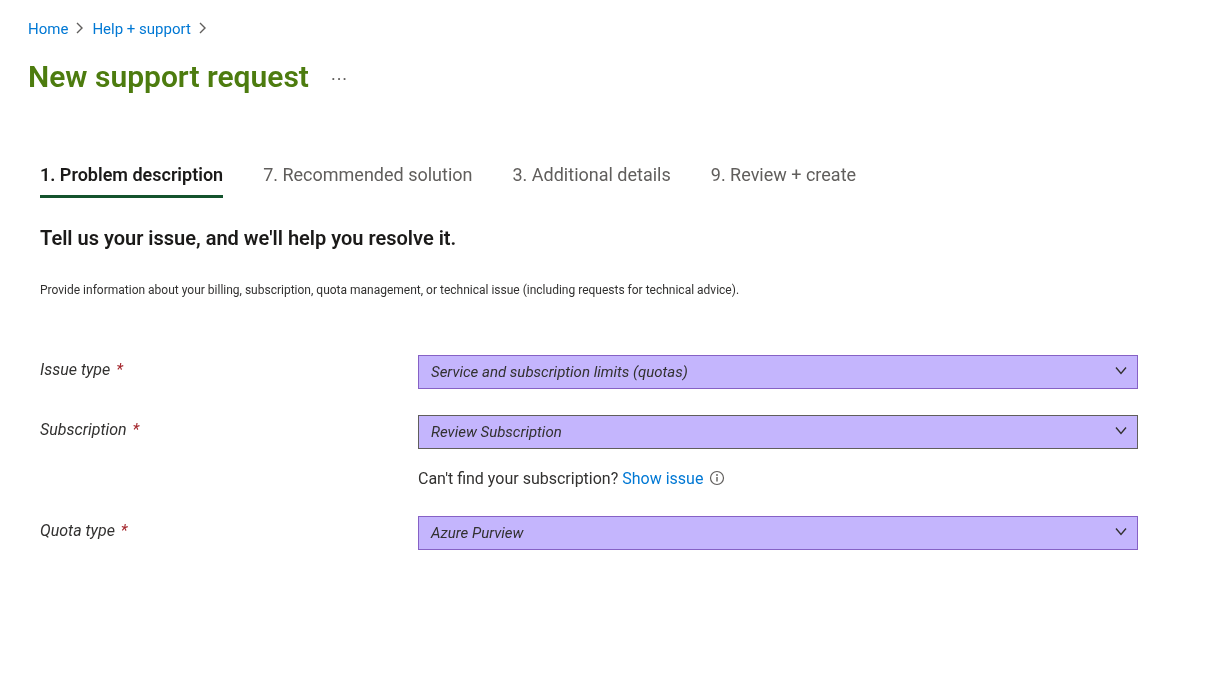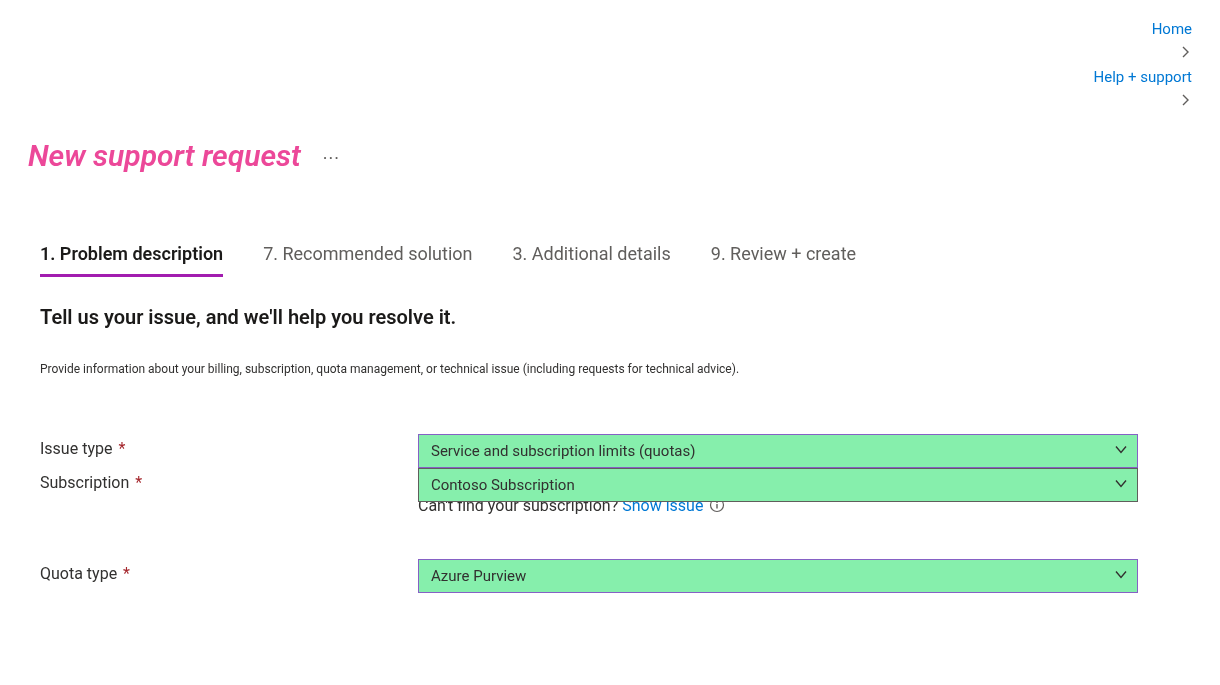--- a/index.html
+++ b/index.html
@@ -7,46 +7,44 @@
       font-family: "Segoe UI", -apple-system, BlinkMacSystemFont, Roboto, "Helvetica Neue", sans-serif;
       background: #ffffff;
       color: #323130;
       font-size: 14px;
       width: 1220px;
       height: 685px;
       padding: 20px 28px;
     }
     .breadcrumb {
       display: flex;
-      align-items: flex-end;
+      align-items: flex-start;
       gap: 6px;
       font-size: 15px;
-      margin-bottom: 28px;
-      flex-direction: column;
+      margin-bottom: 21px;
     }
     .breadcrumb a {
       color: #0078d4;
       text-decoration: none;
       cursor: pointer;
     }
     .breadcrumb .chev {
       color: #605e5c;
       font-size: 15px;
     }
     .title-row {
       display: flex;
       align-items: center;
       gap: 16px;
       margin-bottom: 70px;
     }
     h1.page-title {
       font-size: 30px;
       font-weight: 600;
-      color: #ec4899;
-      font-style: italic;
+      color: #4d7c0f;
     }
     .ellipsis-btn {
       color: #605e5c;
       font-size: 18px;
       cursor: pointer;
       padding: 4px 6px;
       letter-spacing: 1px;
       margin-top: 6px;
     }
     .tabs {
@@ -59,79 +57,81 @@
     .tab {
       font-size: 18px;
       padding-bottom: 10px;
       color: #605e5c;
       cursor: pointer;
       border-bottom: 3px solid transparent;
     }
     .tab.active {
       color: #1b1a19;
       font-weight: 600;
-      border-bottom: 3px solid #a21caf;
+      border-bottom: 3px solid #14532d;
     }
     .section-subtitle {
       font-size: 20px;
       font-weight: 600;
       color: #1b1a19;
       margin-left: 12px;
       margin-bottom: 32px;
     }
     .section-desc {
       font-size: 12px;
       color: #323130;
       margin-left: 12px;
       max-width: 1100px;
       line-height: 1.4;
       margin-bottom: 56px;
     }
     .form-row {
       display: flex;
       align-items: flex-start;
       margin-left: 12px;
+      margin-bottom: 26px;
+      font-style: italic;
     }
     .form-label {
       width: 378px;
       font-size: 16px;
       color: #323130;
       padding-top: 5px;
     }
     .req { color: #a4262c; margin-left: 2px; }
     .select-wrap {
       position: relative;
       width: 720px;
     }
     .select-box {
       width: 100%;
       height: 34px;
       border: 1px solid #605e5c;
-      background: #86efac;
+      background: #c4b5fd;
       padding: 0 34px 0 12px;
       font-size: 15px;
       color: #323130;
       display: flex;
       align-items: center;
       cursor: pointer;
     }
     .select-box.accent { border-color: #8661c5; }
     .select-chevron {
       position: absolute;
       right: 10px;
       top: 50%;
       transform: translateY(-50%);
       pointer-events: none;
     }
     .hint-row {
       margin-left: 390px;
       font-size: 16px;
       color: #323130;
       margin-top: -6px;
-      margin-bottom: 44px;
+      margin-bottom: 28px;
       display: flex;
       align-items: center;
       gap: 4px;
     }
     .hint-row a {
       color: #0078d4;
       text-decoration: none;
       cursor: pointer;
     }
     .info-icon {
@@ -189,21 +189,21 @@
     </span>
   </div>
 </div>
 
 <div class="form-row">
   <div class="form-label">
     <span>Subscription</span><span class="req"> *</span>
   </div>
   <div class="select-wrap">
     <div class="select-box">
-      <span>Contoso Subscription</span>
+      <span>Review Subscription</span>
     </div>
     <span class="select-chevron">
       <svg class="chev-down" viewBox="0 0 14 14">
           <path d="M2 4 L7 10 L12 4" fill="none" stroke="#323130" stroke-width="1.4"></path>
         </svg>
     </span>
   </div>
 </div>
 
 <div class="hint-row">

